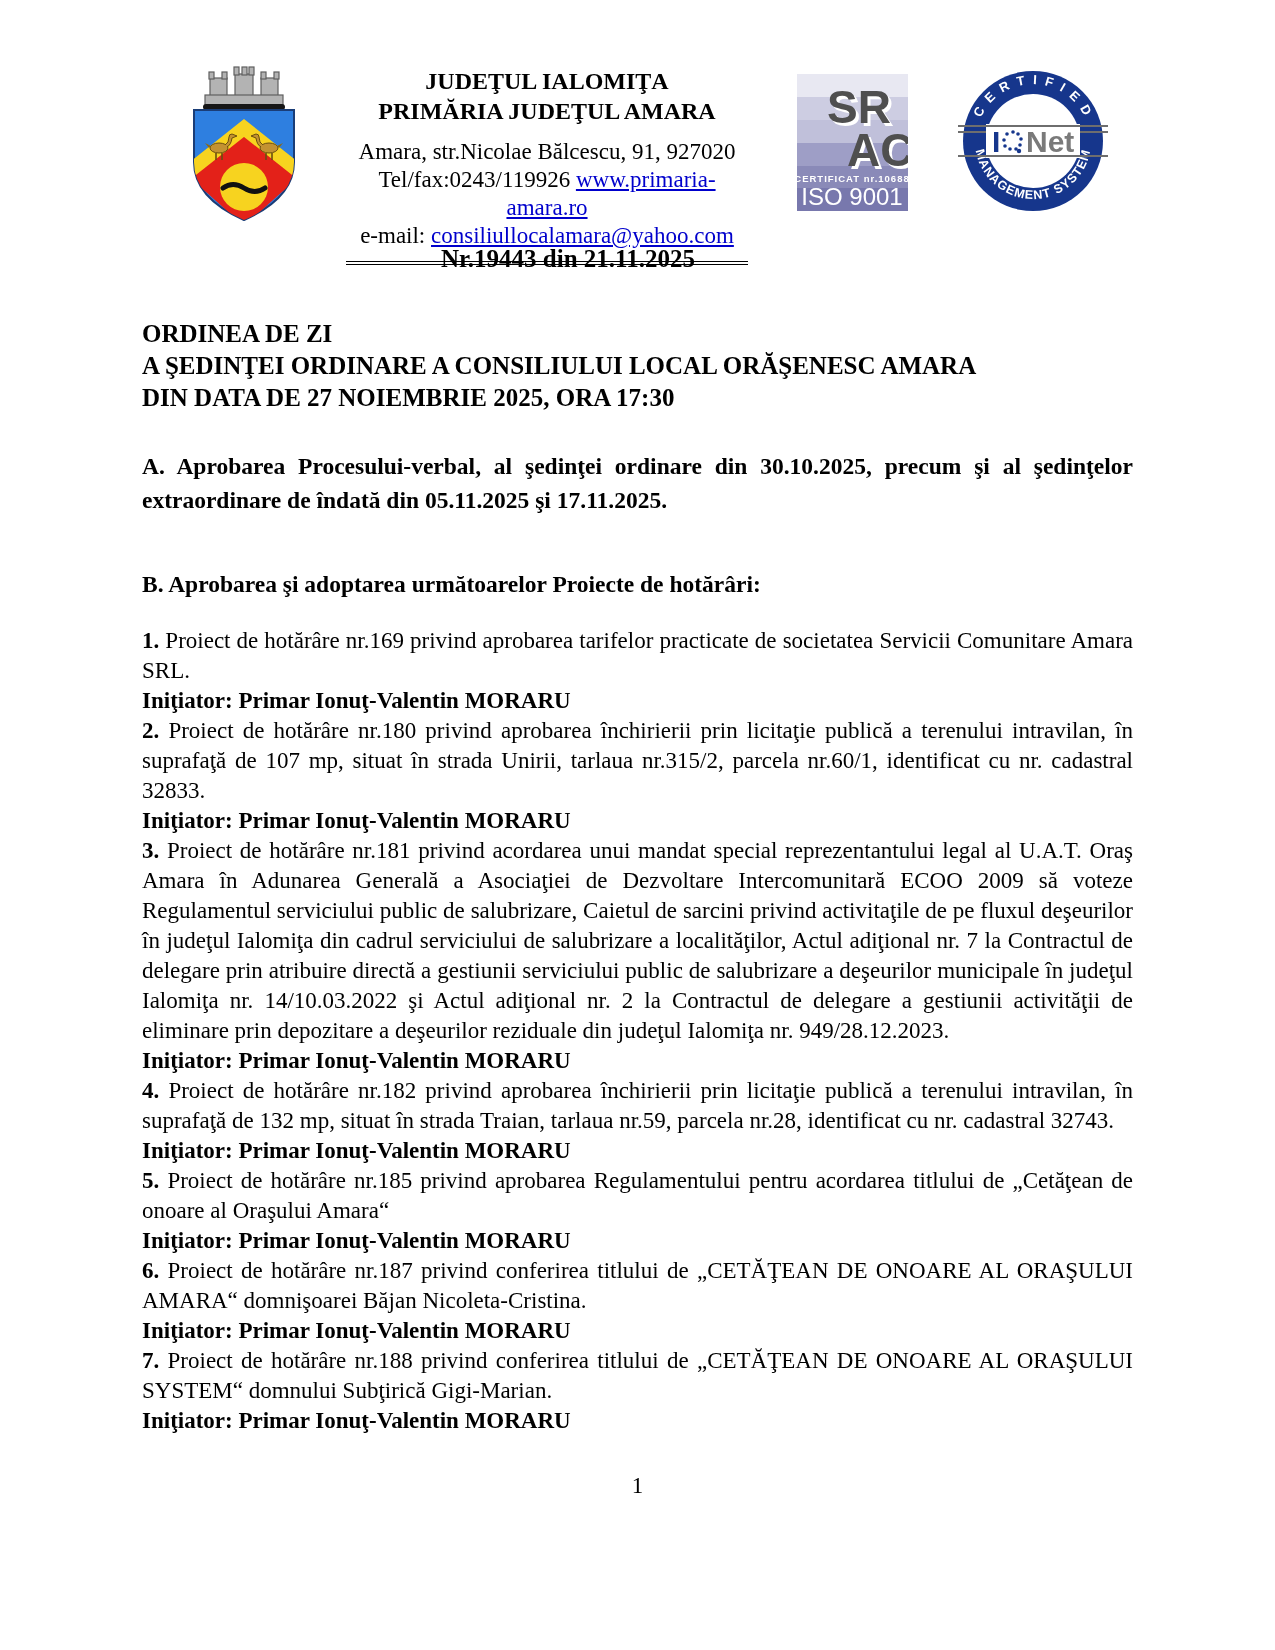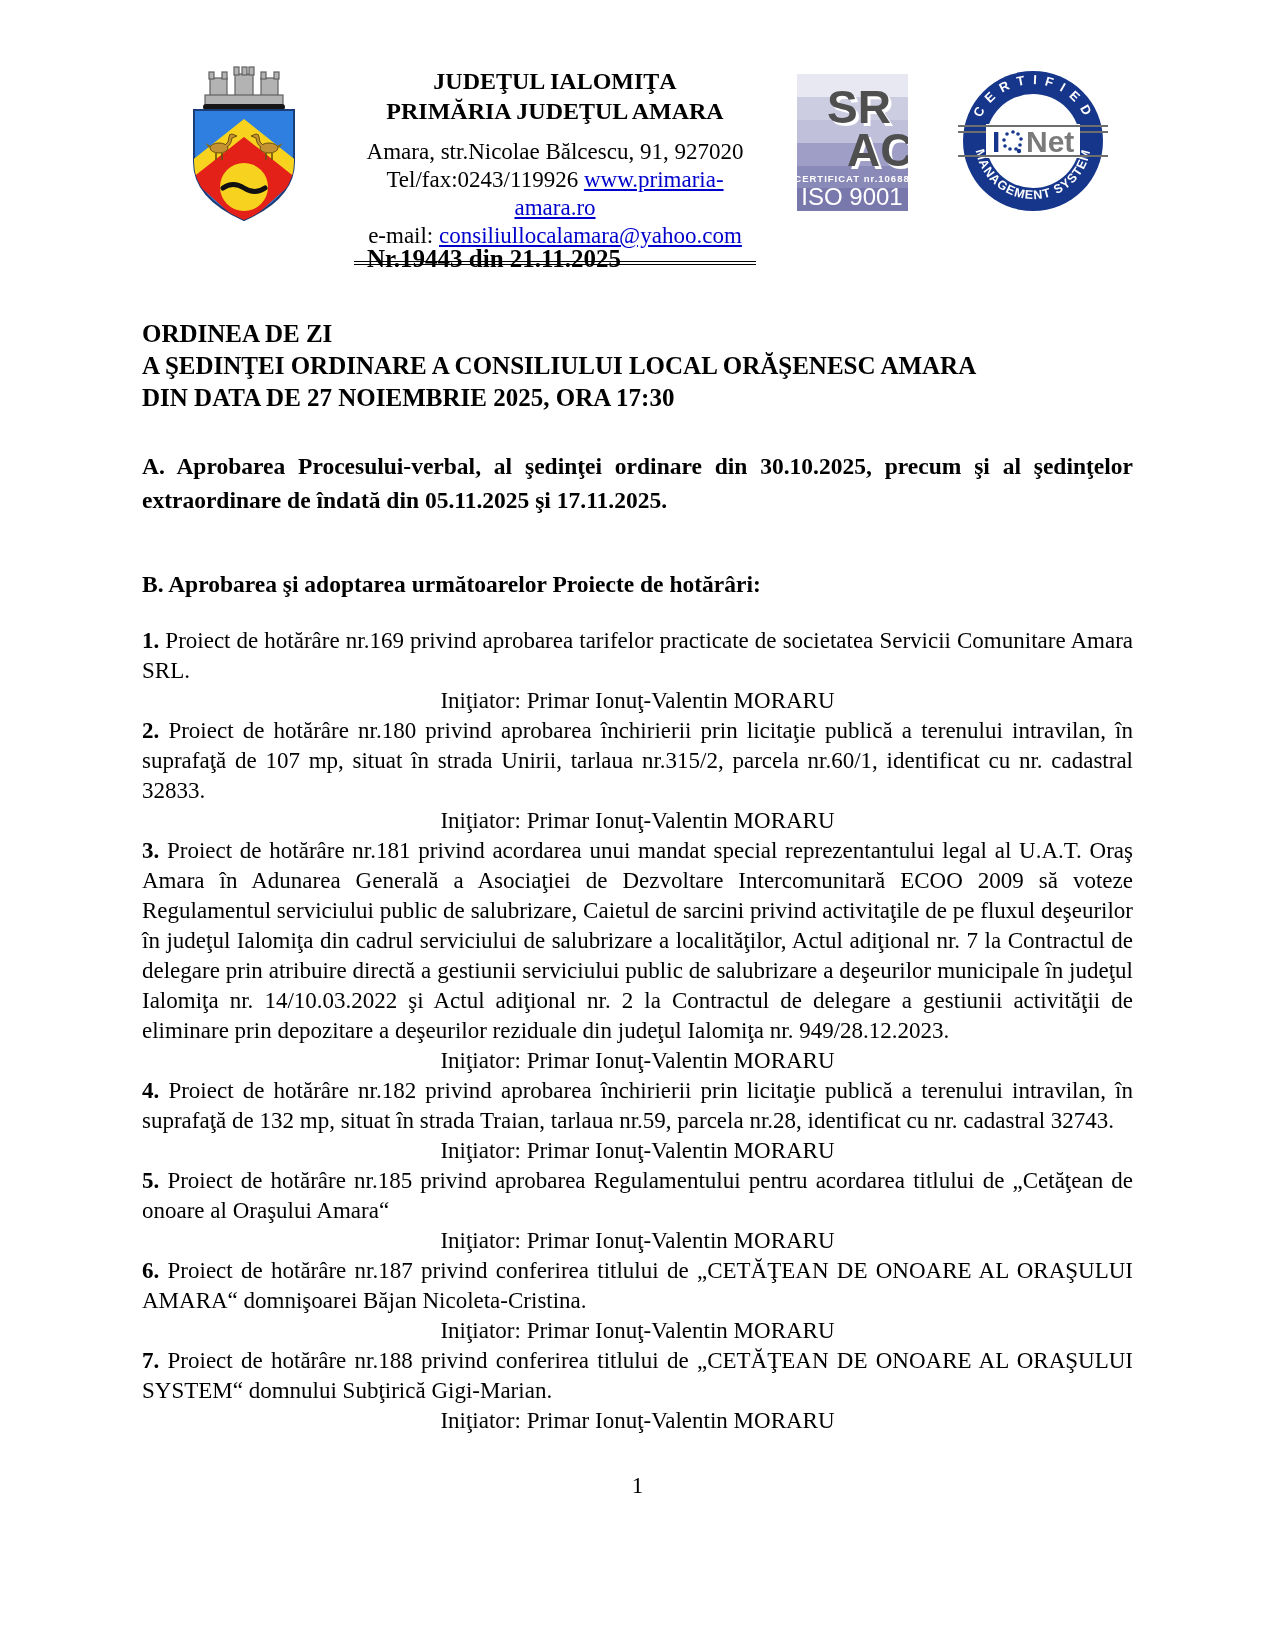--- a/index.html
+++ b/index.html
@@ -7,50 +7,50 @@
     position:relative;
     width:1275px;height:1650px;
     background:#ffffff;
     font-family:"Liberation Serif","DejaVu Serif",serif;
     color:#000;
     overflow:hidden;
   }
   
   .coa{position:absolute;left:183px;top:64px;width:122px;height:162px;}
   .org-block{
-    position:absolute;left:354px;top:66px;width:402px;
+    position:absolute;left:346px;top:66px;width:402px;
     text-align:center;font-size:23px;line-height:28px;
     border-bottom:4px double #000;padding-bottom:11px;
   }
   .org-line-bold{font-weight:bold;font-size:24px;line-height:30px;}
   .org-gap{height:12px;}
   .org-link{color:#0000cc;text-decoration:underline;cursor:pointer;}
   .nr-line{
     position:absolute;left:367px;top:245px;width:402px;
-    font-weight:bold;font-size:25px;text-align:left;
+    font-weight:bold;font-size:25px;text-align:center;
   }
   .srac{position:absolute;left:797px;top:74px;width:98px;height:137px;}
   .iqnet{position:absolute;left:958px;top:66px;width:150px;height:150px;}
   
   .main{padding:318px 142px 0 142px;}
   .doc-title{
     font-weight:bold;font-size:25px;line-height:32px;
   }
   
   .section-a{
     margin-top:35px;font-weight:bold;font-size:23.5px;line-height:34px;
     text-align:justify;
   }
   .section-b{
     margin-top:52px;font-weight:bold;font-size:23.5px;line-height:30px;
   }
   .agenda{margin-top:27px;font-size:23px;line-height:30px;}
   .agenda p{margin:0;text-align:justify;}
   .agenda .item-text b{font-weight:bold;}
-  .agenda .initiator{font-weight:normal;text-align:center;}
+  .agenda .initiator{font-weight:bold;text-align:left;}
   .page-footer{
     position:absolute;left:0;top:1473px;width:1275px;
     text-align:center;font-size:23px;
   }
 </style>
 </head>
 <body>
 
 <div class="page">
 

